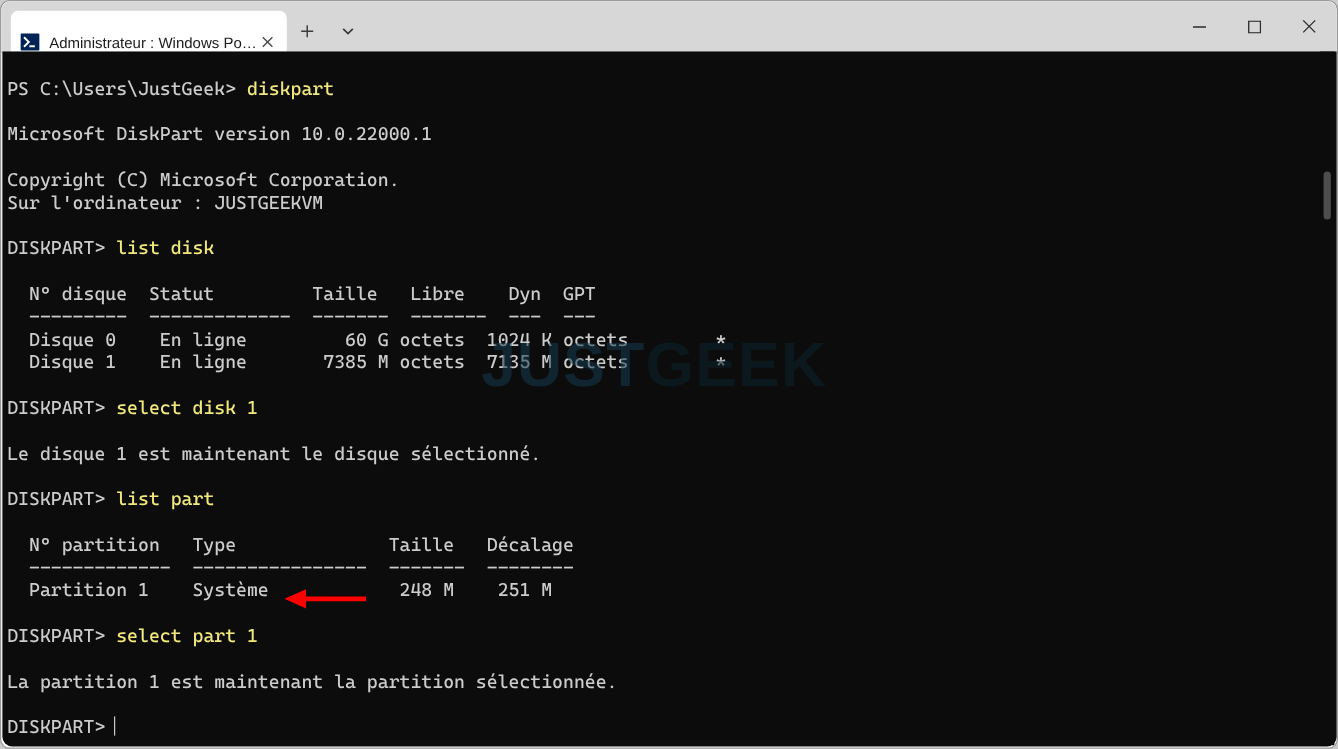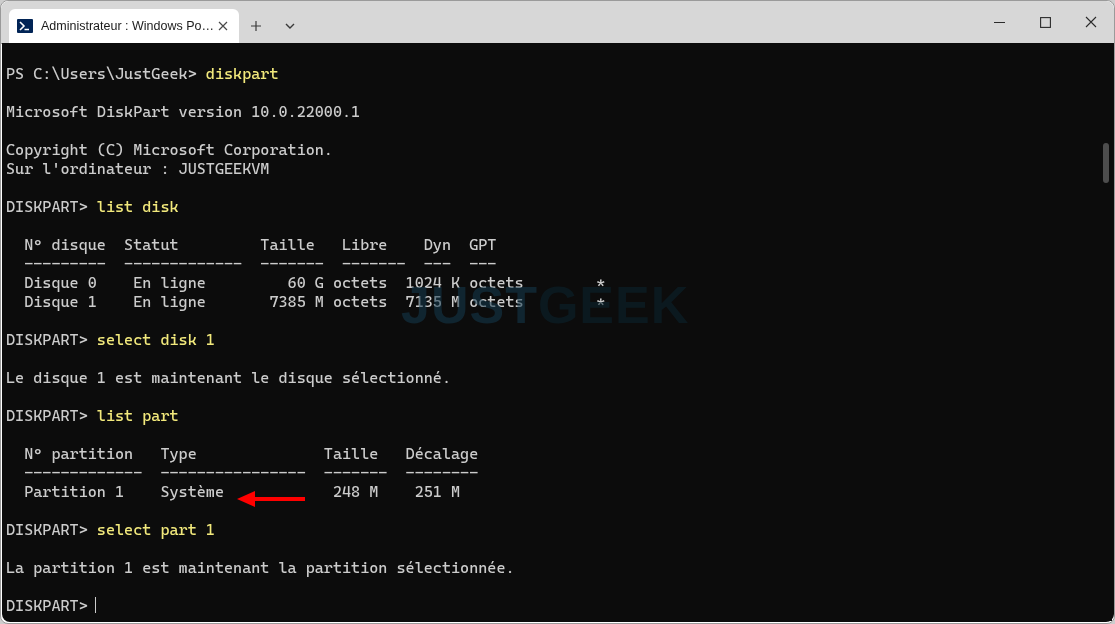--- a/index.html
+++ b/index.html
@@ -1,18 +1,18 @@
 <!DOCTYPE html>
 <html><head>
 <meta charset="utf-8">
 <style>
   html,body{margin:0;padding:0;width:1115px;height:624px;overflow:hidden;font-family:"Segoe UI",Arial,sans-serif;background:#cdcdcd;}
   .window{position:absolute;left:0;top:0;width:1115px;height:624px;background:#fff;border:1px solid #9a9a9a;border-radius:8px;box-sizing:border-box;overflow:hidden;}
   .titlebar{height:42px;background:#d7d7d7;display:flex;align-items:flex-start;position:relative;border-bottom:1px solid #9a9a9a;border-radius:8px 8px 0 0;}
-  .tab{display:flex;align-items:center;height:34px;margin-top:8px;margin-left:8px;background:#fff;border-radius:6px 6px 0 0;padding:0 8px 0 8px;min-width:210px;max-width:230px;box-sizing:border-box;position:relative;}
+  .tab{display:flex;align-items:flex-end;height:34px;margin-top:8px;margin-left:8px;background:#fff;border-radius:6px 6px 0 0;padding:0 8px 0 8px;min-width:210px;max-width:230px;box-sizing:border-box;position:relative;}
   .tab svg{flex:0 0 auto;}
   .tab-title{font-size:12.5px;color:#1b1b1b;margin-left:8px;white-space:nowrap;overflow:hidden;text-overflow:ellipsis;flex:1 1 auto;}
   .tab-close{width:16px;height:16px;display:flex;align-items:center;justify-content:center;color:#4a4a4a;font-size:13px;flex:0 0 auto;}
   .newtab,.dropdown{width:34px;height:34px;margin-top:8px;display:flex;align-items:center;justify-content:center;color:#3a3a3a;font-size:15px;}
   .winctrls{position:absolute;right:0;top:0;height:42px;display:flex;}
   .winctrls div{width:46px;height:42px;display:flex;align-items:center;justify-content:center;color:#2b2b2b;}
   .terminal{position:absolute;left:1px;right:0;top:42px;bottom:1px;background:#0c0c0c;color:#ccc;font-family:Consolas,"Cascadia Mono",monospace;font-size:15.5px;line-height:19px;white-space:pre;padding:22px 2px 2px 4px;box-sizing:border-box;border-radius:0 0 8px 8px;}
   .cmd{color:#f2e97c;}
   .plain{color:#ccc;}
   .watermark{position:absolute;left:400px;top:274px;font-size:52px;font-weight:900;letter-spacing:1px;color:#153a4e;opacity:.55;pointer-events:none;font-family:Arial,sans-serif;}

